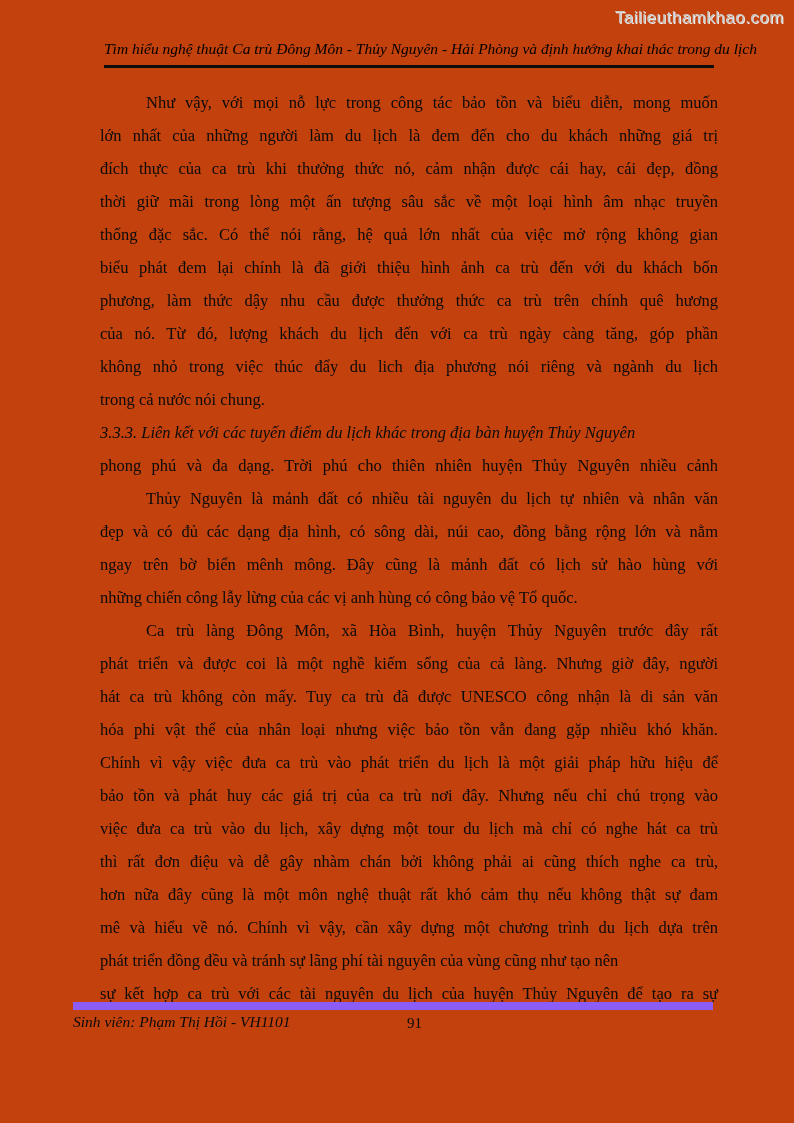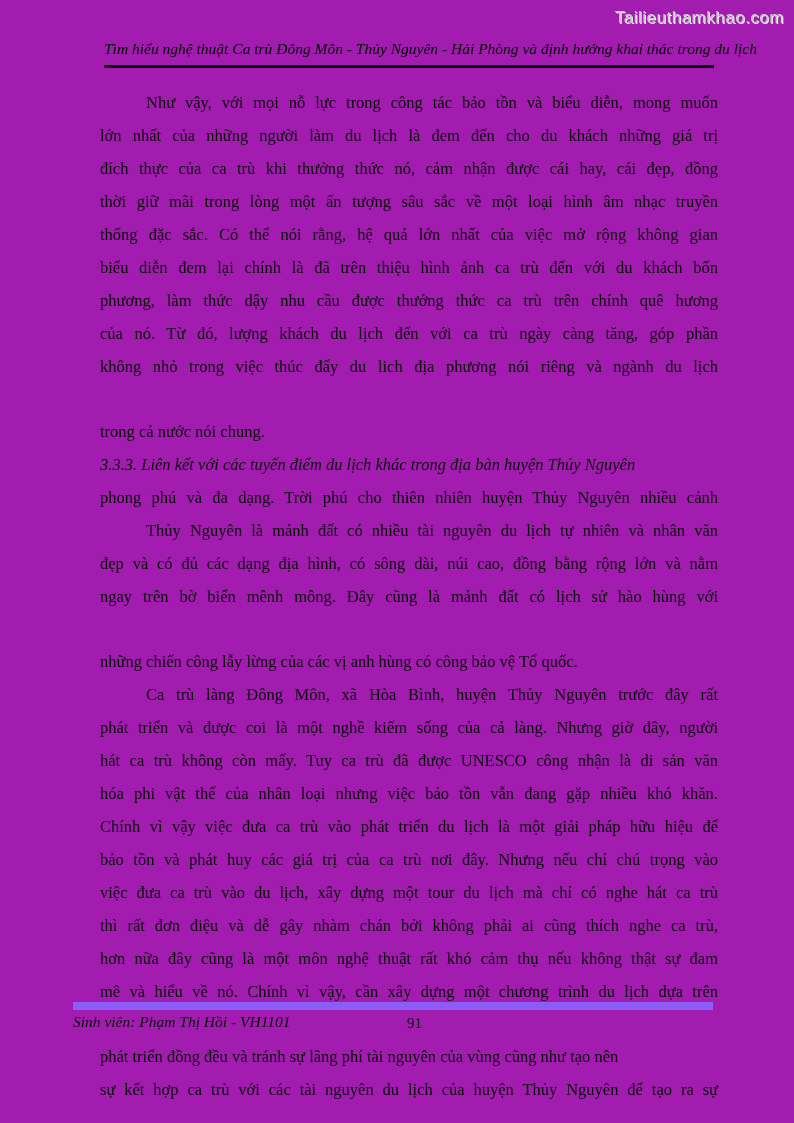--- a/index.html
+++ b/index.html
@@ -1,20 +1,20 @@
 <!DOCTYPE html>
 <html lang="vi"><head>
 <meta charset="utf-8">
 <style>
   html, body { margin: 0; padding: 0; background: #ffffff; }
   .page {
     position: relative;
     width: 794px;
     height: 1123px;
-    background: #a21caf;
+    background: #c2410c;
     font-family: "Liberation Serif", "DejaVu Serif", serif;
     color: #000;
     overflow: hidden;
   }
   .watermark {
     position: absolute;
     top: 8px;
     right: 10px;
     font-family: "Liberation Sans", "DejaVu Sans", sans-serif;
     font-size: 17px;
@@ -43,21 +43,21 @@
   .para { margin: 0; }
   .pline {
     font-size: 16.5px;
     line-height: 33px;
     text-align: justify;
     text-align-last: justify;
     white-space: normal;
     color: #0b0b0b;
   }
   .pline.first { text-indent: 46px; }
-  .pline.last { text-align-last: left; margin-top: 32px; }
+  .pline.last { text-align-last: left; }
   .heading {
     font-size: 16.5px;
     line-height: 33px;
     font-weight: normal;
     font-style: italic;
     color: #0b0b0b;
   }
   .page-footer {
     position: absolute;
     top: 1002px;
@@ -92,21 +92,21 @@
     <span>Tìm hiểu nghệ thuật Ca trù Đông Môn - Thủy Nguyên - Hải Phòng và định hướng khai thác trong du lịch</span>
   </div>
 
   <div class="doc-body">
       <div class="para">
         <div class="pline first">Như vậy, với  mọi nỗ lực trong công tác bảo tồn và biểu diễn, mong muốn</div>
         <div class="pline">lớn nhất của những người làm du lịch là đem đến cho du khách những giá trị</div>
         <div class="pline">đích thực của ca trù khi thưởng thức nó, cảm nhận  được cái hay, cái đẹp, đồng</div>
         <div class="pline">thời giữ mãi trong lòng một ấn tượng sâu sắc về một loại hình âm nhạc truyền</div>
         <div class="pline">thống đặc sắc. Có thể nói rằng, hệ quả lớn nhất của việc mở rộng không gian</div>
-        <div class="pline">biểu diễn đem lại chính là đã trên thiệu hình ảnh ca trù đến với du khách bốn</div>
+        <div class="pline">biểu phát đem lại chính là đã giới thiệu hình ảnh ca trù đến với du khách bốn</div>
         <div class="pline">phương, làm thức dậy nhu cầu được thưởng thức ca trù trên chính quê hương</div>
         <div class="pline">của nó. Từ đó, lượng khách du lịch đến với ca trù ngày càng tăng, góp phần</div>
         <div class="pline">không nhỏ trong việc thúc đẩy du lich địa phương nói riêng và ngành du lịch</div>
         <div class="pline last">trong cả nước nói chung.</div>
       </div>
       <div class="heading">3.3.3. Liên kết với các tuyến điểm du lịch khác trong địa bàn huyện Thủy Nguyên</div>
       <div class="para">
         <div class="pline">phong phú và đa dạng. Trời phú cho thiên nhiên huyện Thủy Nguyên nhiều cảnh</div>
         <div class="pline first">Thủy Nguyên là mảnh đất có nhiều tài nguyên du lịch tự nhiên và nhân văn</div>
         <div class="pline">đẹp và có đủ các dạng địa hình, có sông dài, núi cao, đồng bằng rộng lớn và nằm</div>

